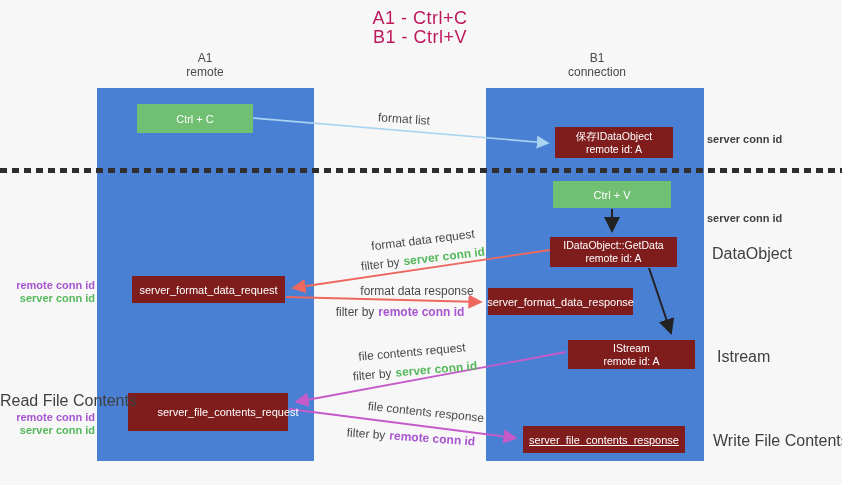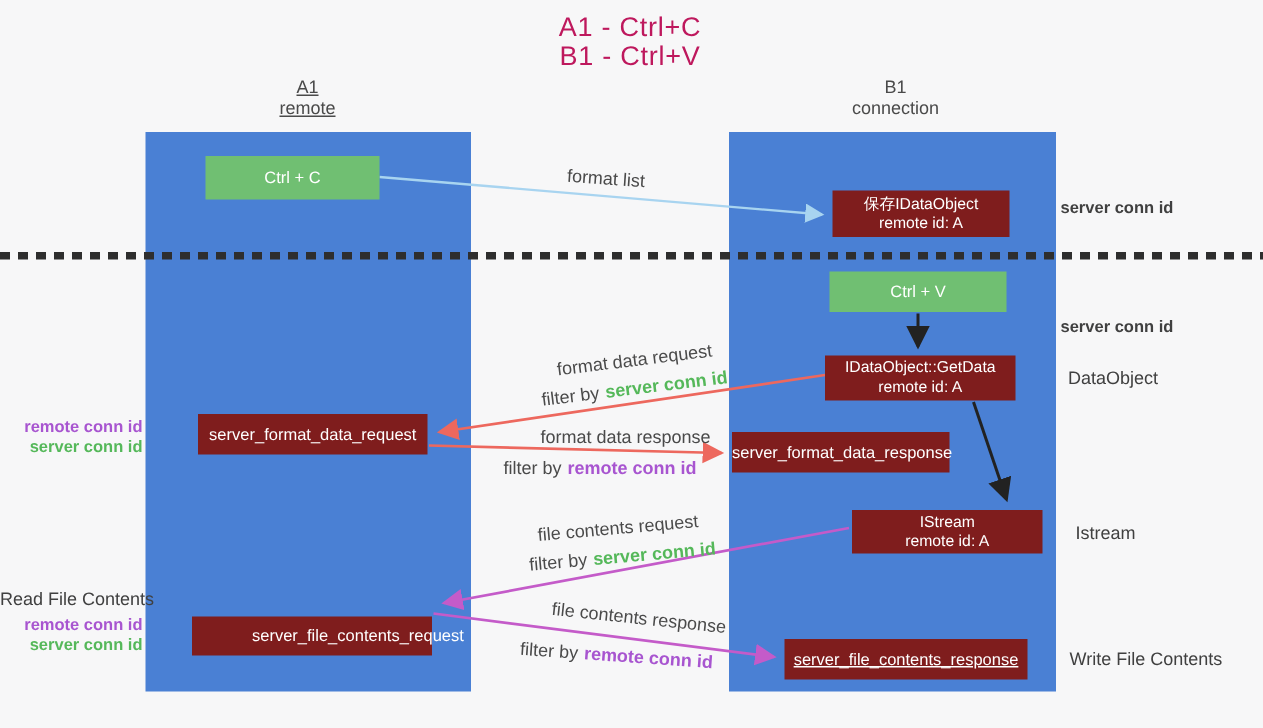--- a/index.html
+++ b/index.html
@@ -11,54 +11,54 @@
     overflow:hidden;
     color:#404040;
   }
   #canvas { position:absolute; inset:0; width:842px; height:485px; }
 
   .title-block { position:absolute; left:300px; top:9px; width:240px; text-align:center;
                  font-size:18px; line-height:19px; color:#be185d; letter-spacing:0.5px; }
 
   .lifeline-header { position:absolute; width:120px; text-align:center;
                      font-size:12px; line-height:14px; color:#4a4a4a; top:51px; }
-  .lifeline-header.a { left:145px;text-decoration:underline; }
+  .lifeline-header.a { left:145px; }
   .lifeline-header.b { left:537px; }
 
   .lifeline { position:absolute; top:88px; height:373px; background:#4a80d4; }
   .lifeline.a { left:97px;  width:217px; }
   .lifeline.b { left:486px; width:218px; }
 
   .dotted-sep { position:absolute; left:0; top:168px; width:842px; height:5px;
     background:repeating-linear-gradient(to right,#2e2e2e 0 7px,transparent 7px 12px); }
 
-  .node { position:absolute; display:flex; flex-direction:column; 
+  .node { position:absolute; display:flex; flex-direction:column; align-items:center;
           justify-content:center; color:#ffffff; text-align:center; }
   .node.green  { background:#70bf72; font-size:11px; }
   .node.orange { background:#7f1d1d; font-size:11px; }
   .node .l2 { font-size:10.5px; line-height:13px; }
   .node .l1 { font-size:10.5px; line-height:13px; }
 
   #box-ctrl-c          { left:137px; top:104px; width:116px; height:29px; }
   #box-save-idobj      { left:555px; top:127px; width:118px; height:31px; }
   #box-ctrl-v          { left:553px; top:181px; width:118px; height:27px; }
   #box-getdata         { left:550px; top:237px; width:127px; height:30px; }
   #box-format-request  { left:132px; top:276px; width:153px; height:27px; }
   #box-format-response { left:488px; top:288px; width:145px; height:27px; }
   #box-istream         { left:568px; top:340px; width:127px; height:29px; }
-  #box-file-request    { left:128px; top:411px; width:160px; height:26px;padding-left:40px; }
+  #box-file-request    { left:128px; top:393px; width:160px; height:38px;padding-left:40px; }
   #box-file-response   { left:523px; top:426px; width:162px; height:27px;text-decoration:underline; }
 
   .flow-label { position:absolute; font-size:12px; color:#4a4a4a; white-space:nowrap;
                 transform:translate(-50%,-50%); }
   .green-id  { color:#55b85a; font-weight:bold; }
   .purple-id { color:#a855d0; font-weight:bold; }
   .filter-prefix { margin-right:4px; }
 
-  .side-label { position:absolute; font-size:12px; color:#404040; white-space:nowrap; }
+  .side-label { position:absolute; font-size:16px; color:#404040; white-space:nowrap; }
   .side-stack { position:absolute; text-align:right; font-size:11px; font-weight:bold;
                 line-height:13px; white-space:nowrap; }
 
   svg.arrows { position:absolute; inset:0; pointer-events:none; }
 </style>
 </head>
 <body>
 
 <div id="canvas">
 

